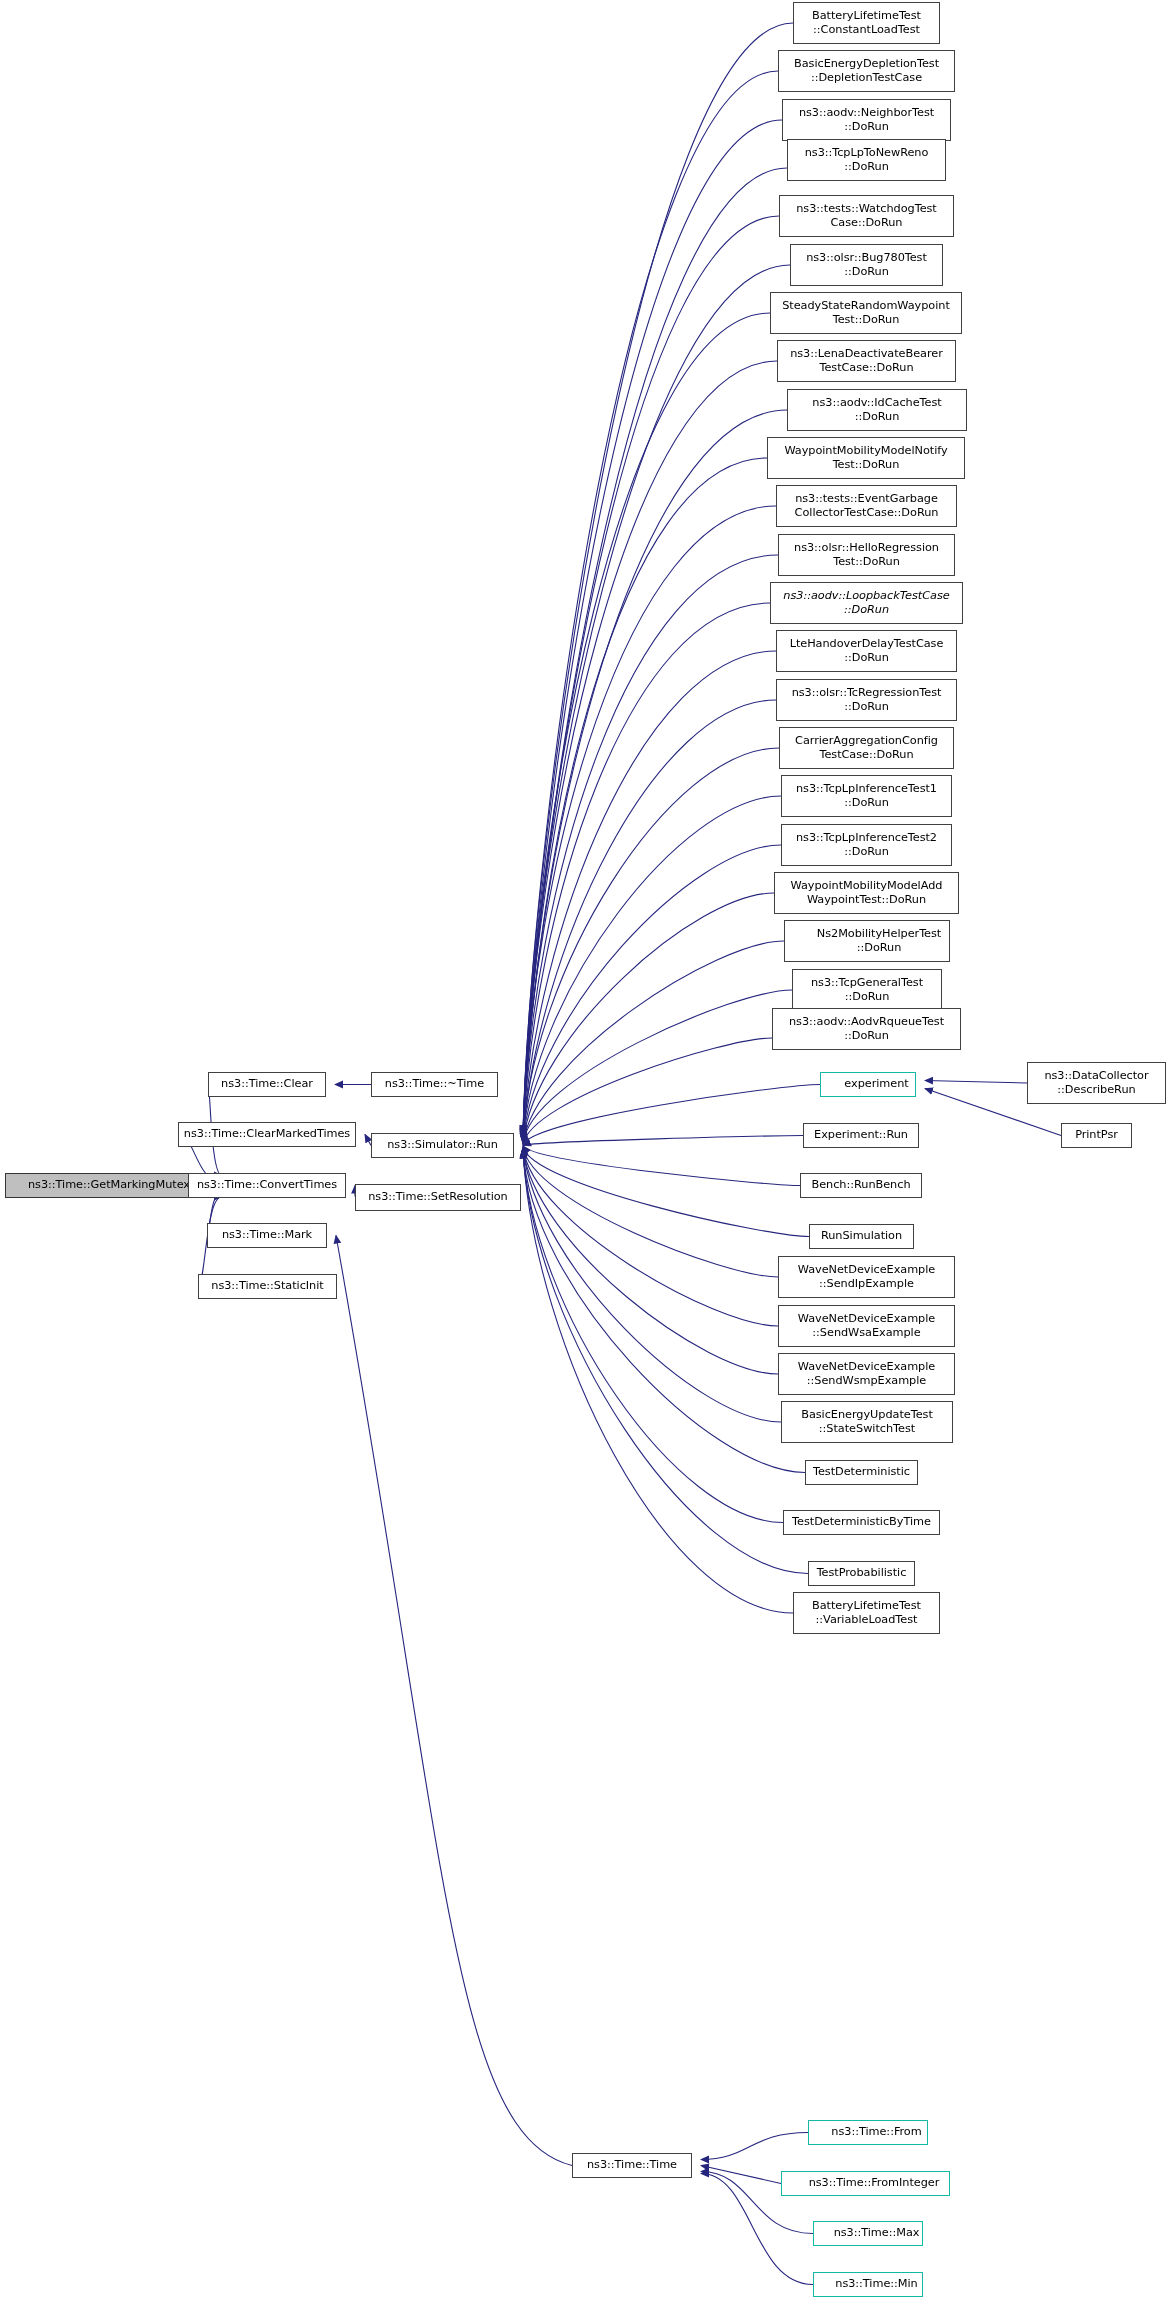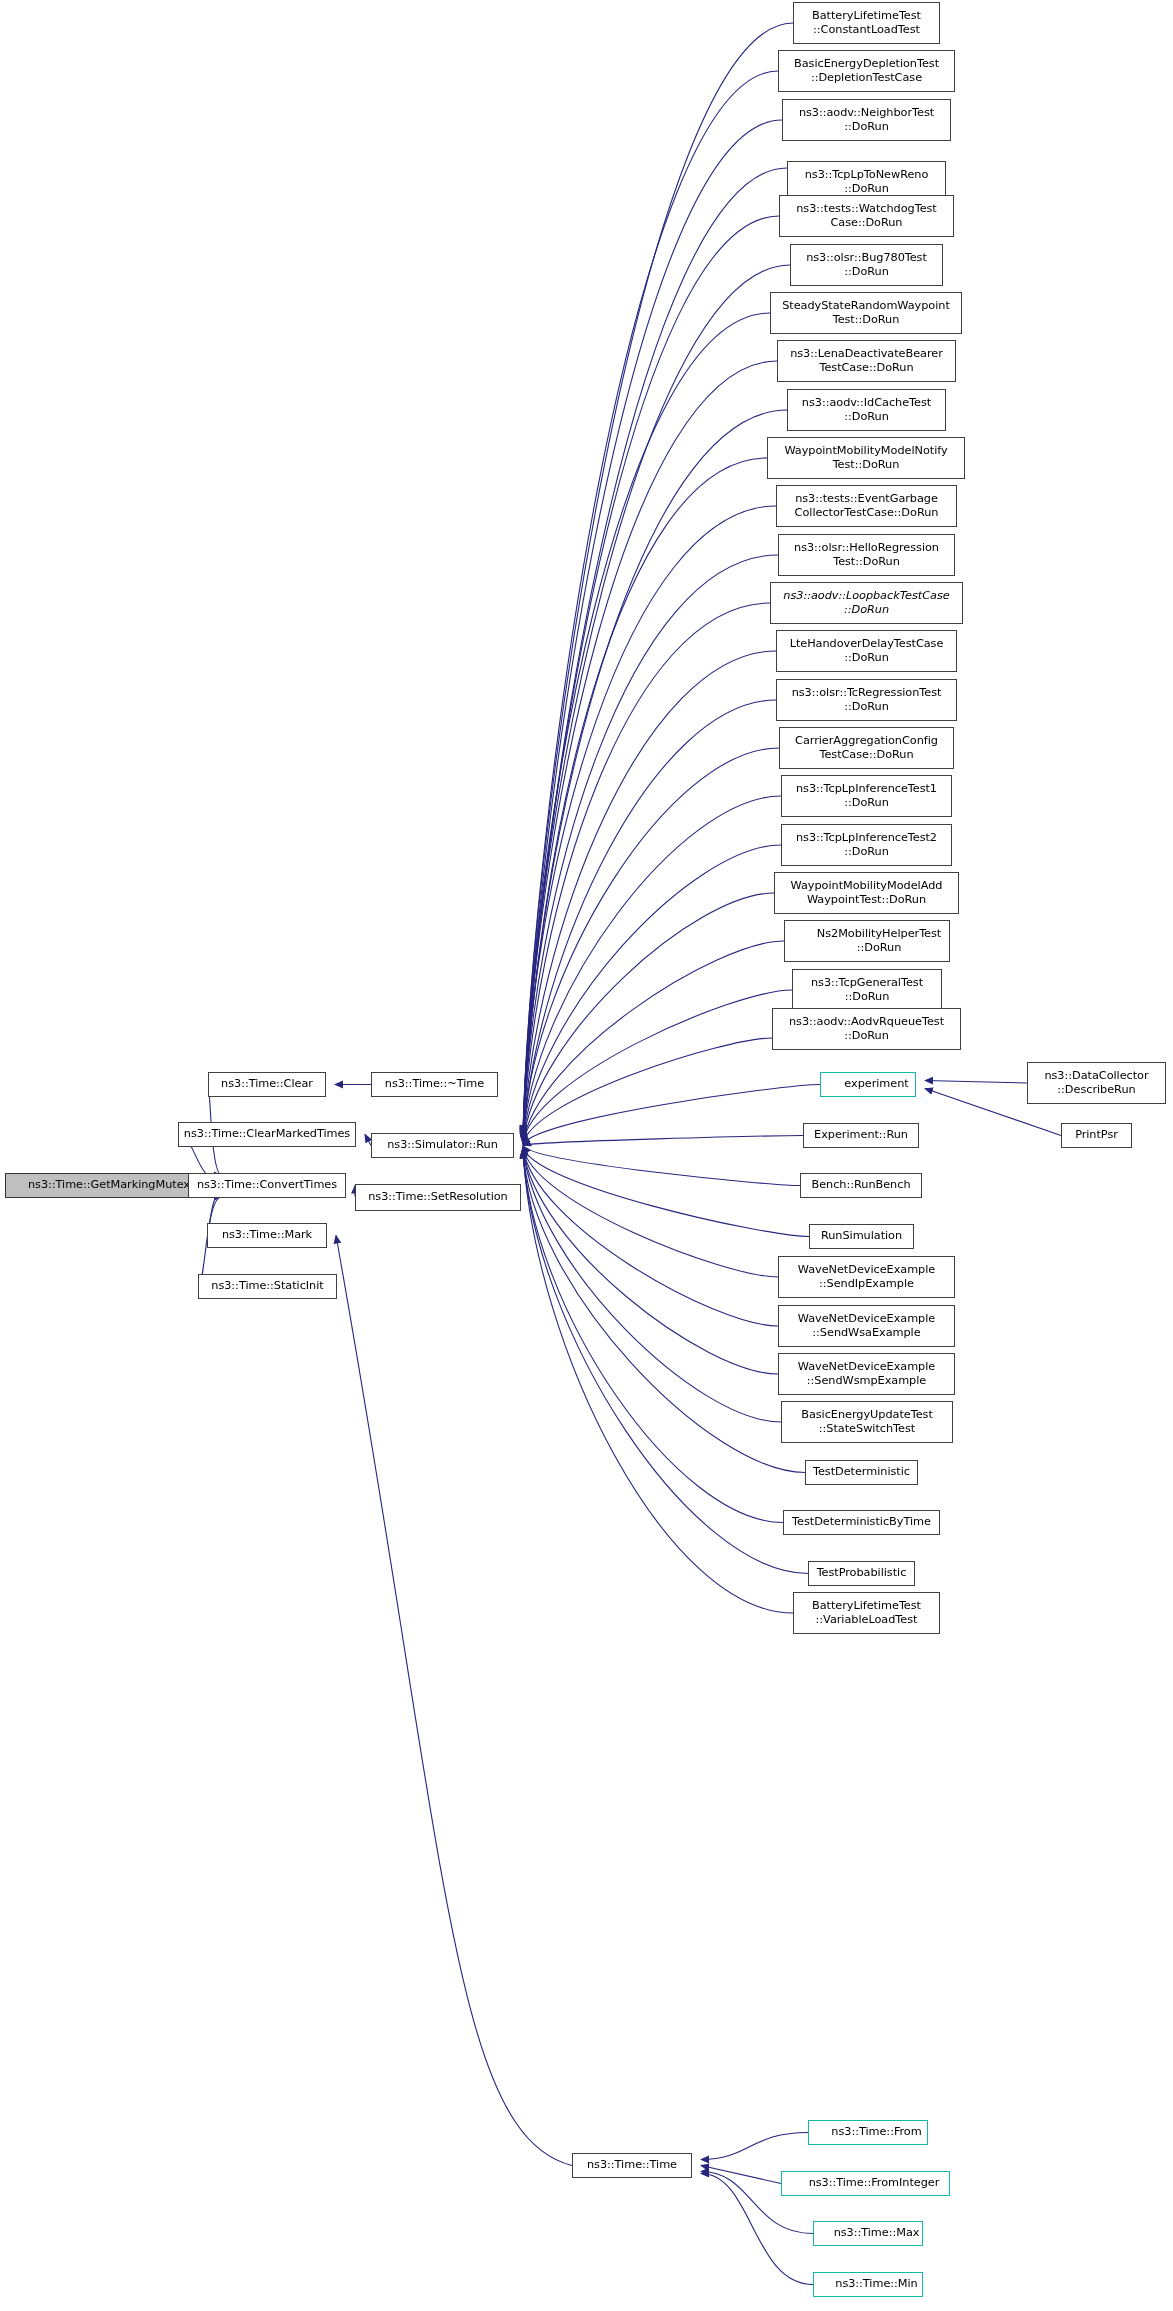--- a/index.html
+++ b/index.html
@@ -120,31 +120,31 @@
     <div class="node" style="left: 198px; top: 1274px; width: 139px; height: 25px;">ns3::Time::StaticInit</div>
     <div class="node" style="left: 371px; top: 1072px; width: 127px; height: 25px;">ns3::Time::~Time</div>
     <div class="node" style="left: 371px; top: 1133px; width: 143px; height: 25px;">ns3::Simulator::Run</div>
     <div class="node" style="left: 355px; top: 1184px; width: 166px; height: 27px;">ns3::Time::SetResolution</div>
     <div class="node" style="left: 793px; top: 2px; width: 147px; height: 42px;">BatteryLifetimeTest
 ::ConstantLoadTest</div>
     <div class="node" style="left: 778px; top: 50px; width: 177px; height: 42px;">BasicEnergyDepletionTest
 ::DepletionTestCase</div>
     <div class="node" style="left: 782px; top: 99px; width: 169px; height: 42px;">ns3::aodv::NeighborTest
 ::DoRun</div>
-    <div class="node" style="left: 787px; top: 161px; width: 159px; height: 42px;">ns3::TcpLpToNewReno
+    <div class="node" style="left: 787px; top: 139px; width: 159px; height: 42px;">ns3::TcpLpToNewReno
 ::DoRun</div>
     <div class="node" style="left: 779px; top: 195px; width: 175px; height: 42px;">ns3::tests::WatchdogTest
  Case::DoRun</div>
     <div class="node" style="left: 790px; top: 244px; width: 153px; height: 42px;">ns3::olsr::Bug780Test
 ::DoRun</div>
     <div class="node" style="left: 770px; top: 292px; width: 192px; height: 42px;">SteadyStateRandomWaypoint
  Test::DoRun</div>
     <div class="node" style="left: 777px; top: 340px; width: 179px; height: 42px;">ns3::LenaDeactivateBearer
  TestCase::DoRun</div>
-    <div class="node" style="left: 787px; top: 389px; width: 159px; height: 42px;">ns3::aodv::IdCacheTest
+    <div class="node" style="left: 787px; top: 389px; width: 180px; height: 42px;">ns3::aodv::IdCacheTest
 ::DoRun</div>
     <div class="node" style="left: 767px; top: 437px; width: 198px; height: 42px;">WaypointMobilityModelNotify
  Test::DoRun</div>
     <div class="node" style="left: 776px; top: 485px; width: 181px; height: 42px;">ns3::tests::EventGarbage
  CollectorTestCase::DoRun</div>
     <div class="node" style="left: 778px; top: 534px; width: 177px; height: 42px;">ns3::olsr::HelloRegression
  Test::DoRun</div>
     <div class="node" style="left: 770px; top: 582px; width: 193px; height: 42px; font-style: italic;">ns3::aodv::LoopbackTestCase
 ::DoRun</div>
     <div class="node" style="left: 776px; top: 630px; width: 181px; height: 42px;">LteHandoverDelayTestCase

